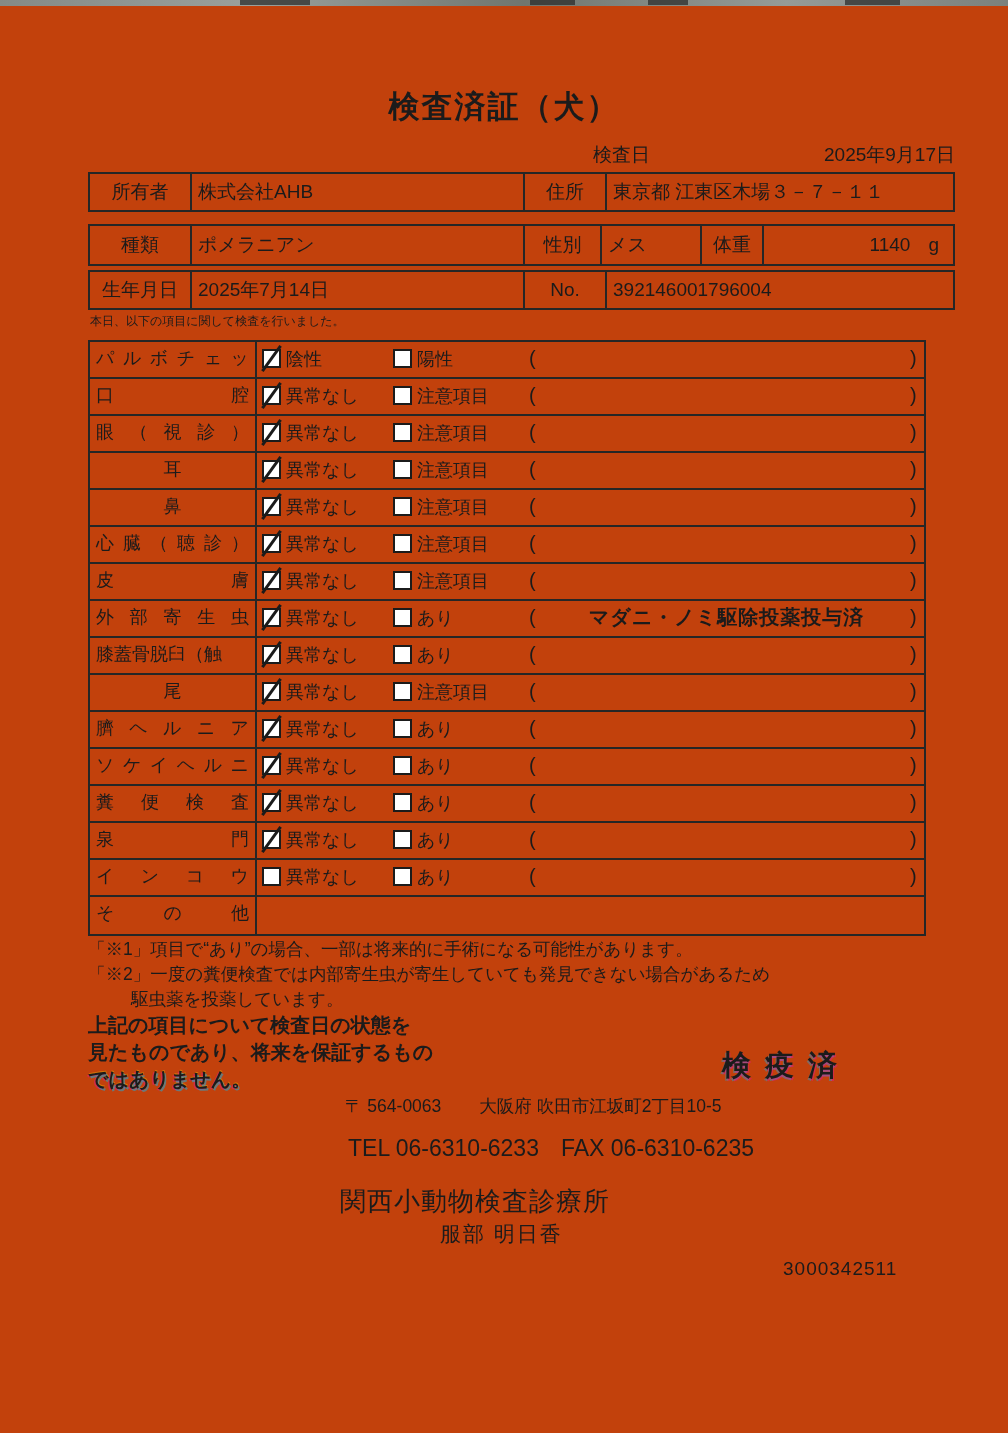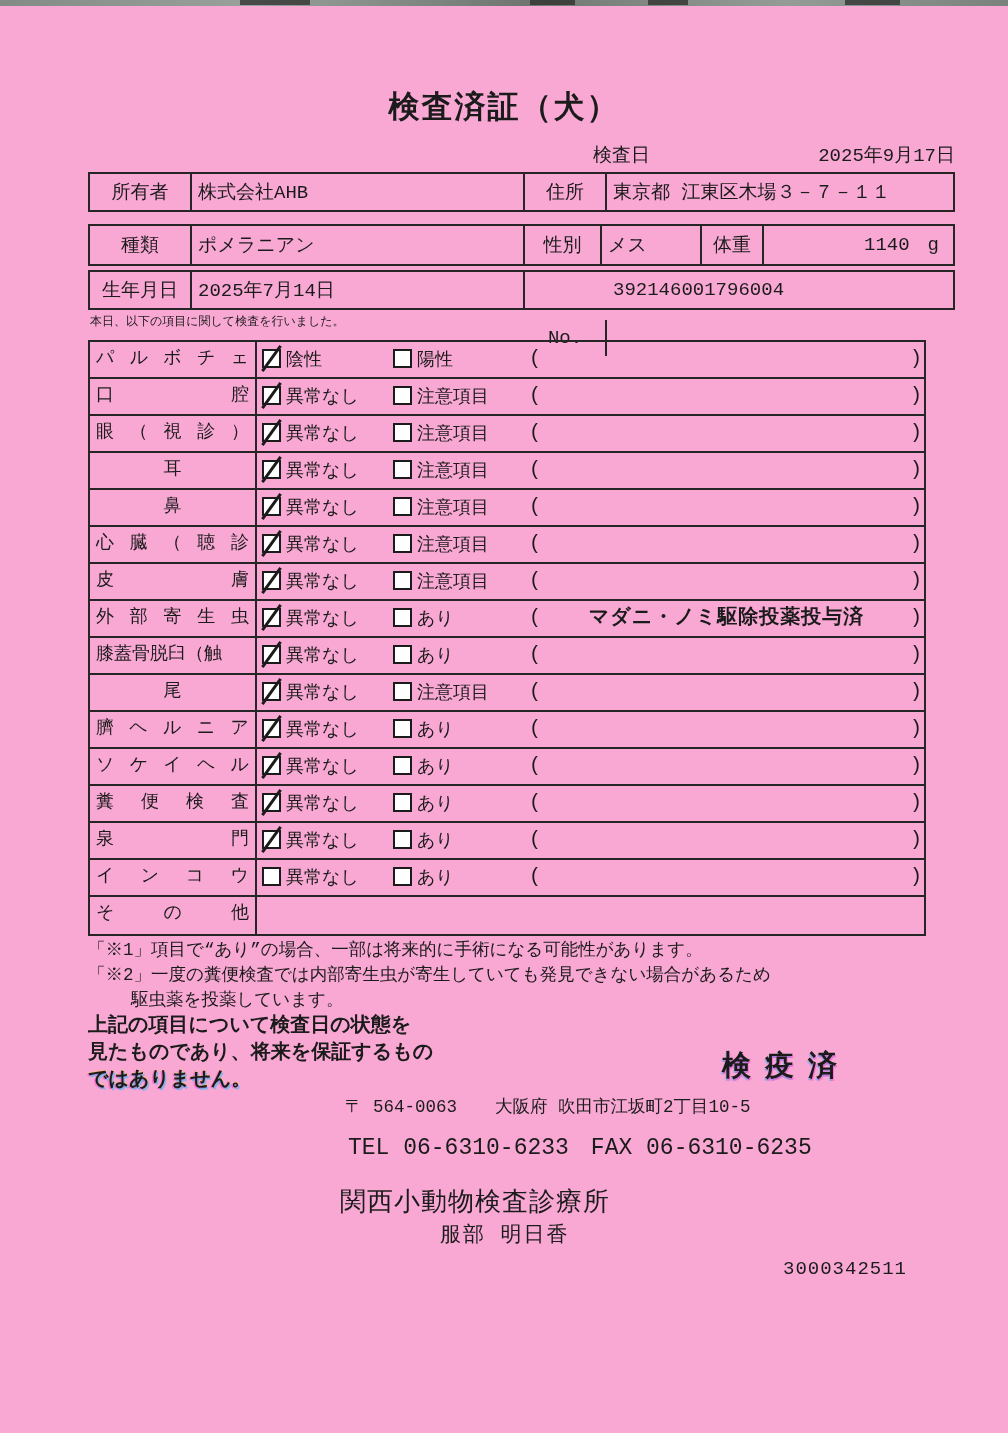--- a/index.html
+++ b/index.html
@@ -1,19 +1,19 @@
 <!DOCTYPE html>
 <html lang="ja"><head>
 <meta charset="utf-8">
 <style>
   html,body{margin:0;padding:0;background:#e8e8e8;}
   .page{
     position:relative; width:1008px; height:1433px; margin:0 auto;
-    background:#f9a8d4; overflow:hidden;
-    font-family:Liberation Mono, monospace;
+    background:#c2410c; overflow:hidden;
+    font-family:Liberation Sans, sans-serif;
     color:#1b1b1b;
   }
   
   .scanbar{position:absolute;top:0;left:0;width:1008px;height:6px;
     background:linear-gradient(to right,#848a86,#9aa09c 25%,#70766f 52%,#959b97 78%,#7b817d);}
   .scandash{position:absolute;top:0;height:5px;background:#2c2e2c;opacity:.75;}
 
   .title{position:absolute;top:86px;left:0;width:1008px;text-align:center;
     font-size:31px;font-weight:600;letter-spacing:2px;}
 
@@ -109,21 +109,21 @@
     <div class="cell hl" style="width:62px;flex:0 0 62px;">体重</div>
     <div class="cell wval" style="flex:1;">
       <span>1140</span>
       <span class="unit">g</span>
     </div>
   </div>
 
   <div class="htable" id="tableC">
     <div class="cell hl" style="width:102px;flex:0 0 102px;">生年月日</div>
     <div class="cell" style="width:333px;flex:0 0 333px;">2025年7月14日</div>
-    <div class="cell hl" style="width:82px;flex:0 0 82px;margin-top:48px;">No.</div>
+    <div class="cell hl" style="width:82px;flex:0 0 82px;">No.</div>
     <div class="cell" style="flex:1;">392146001796004</div>
   </div>
 
   <div class="intro">本日、以下の項目に関して検査を行いました。</div>
 
   <div class="ctable" id="checklist">
     <div class="trow">
       <div class="lab justify">パ ル ボ チ ェ ッ ク</div>
       <div class="content">
         <span class="opt opt1">

